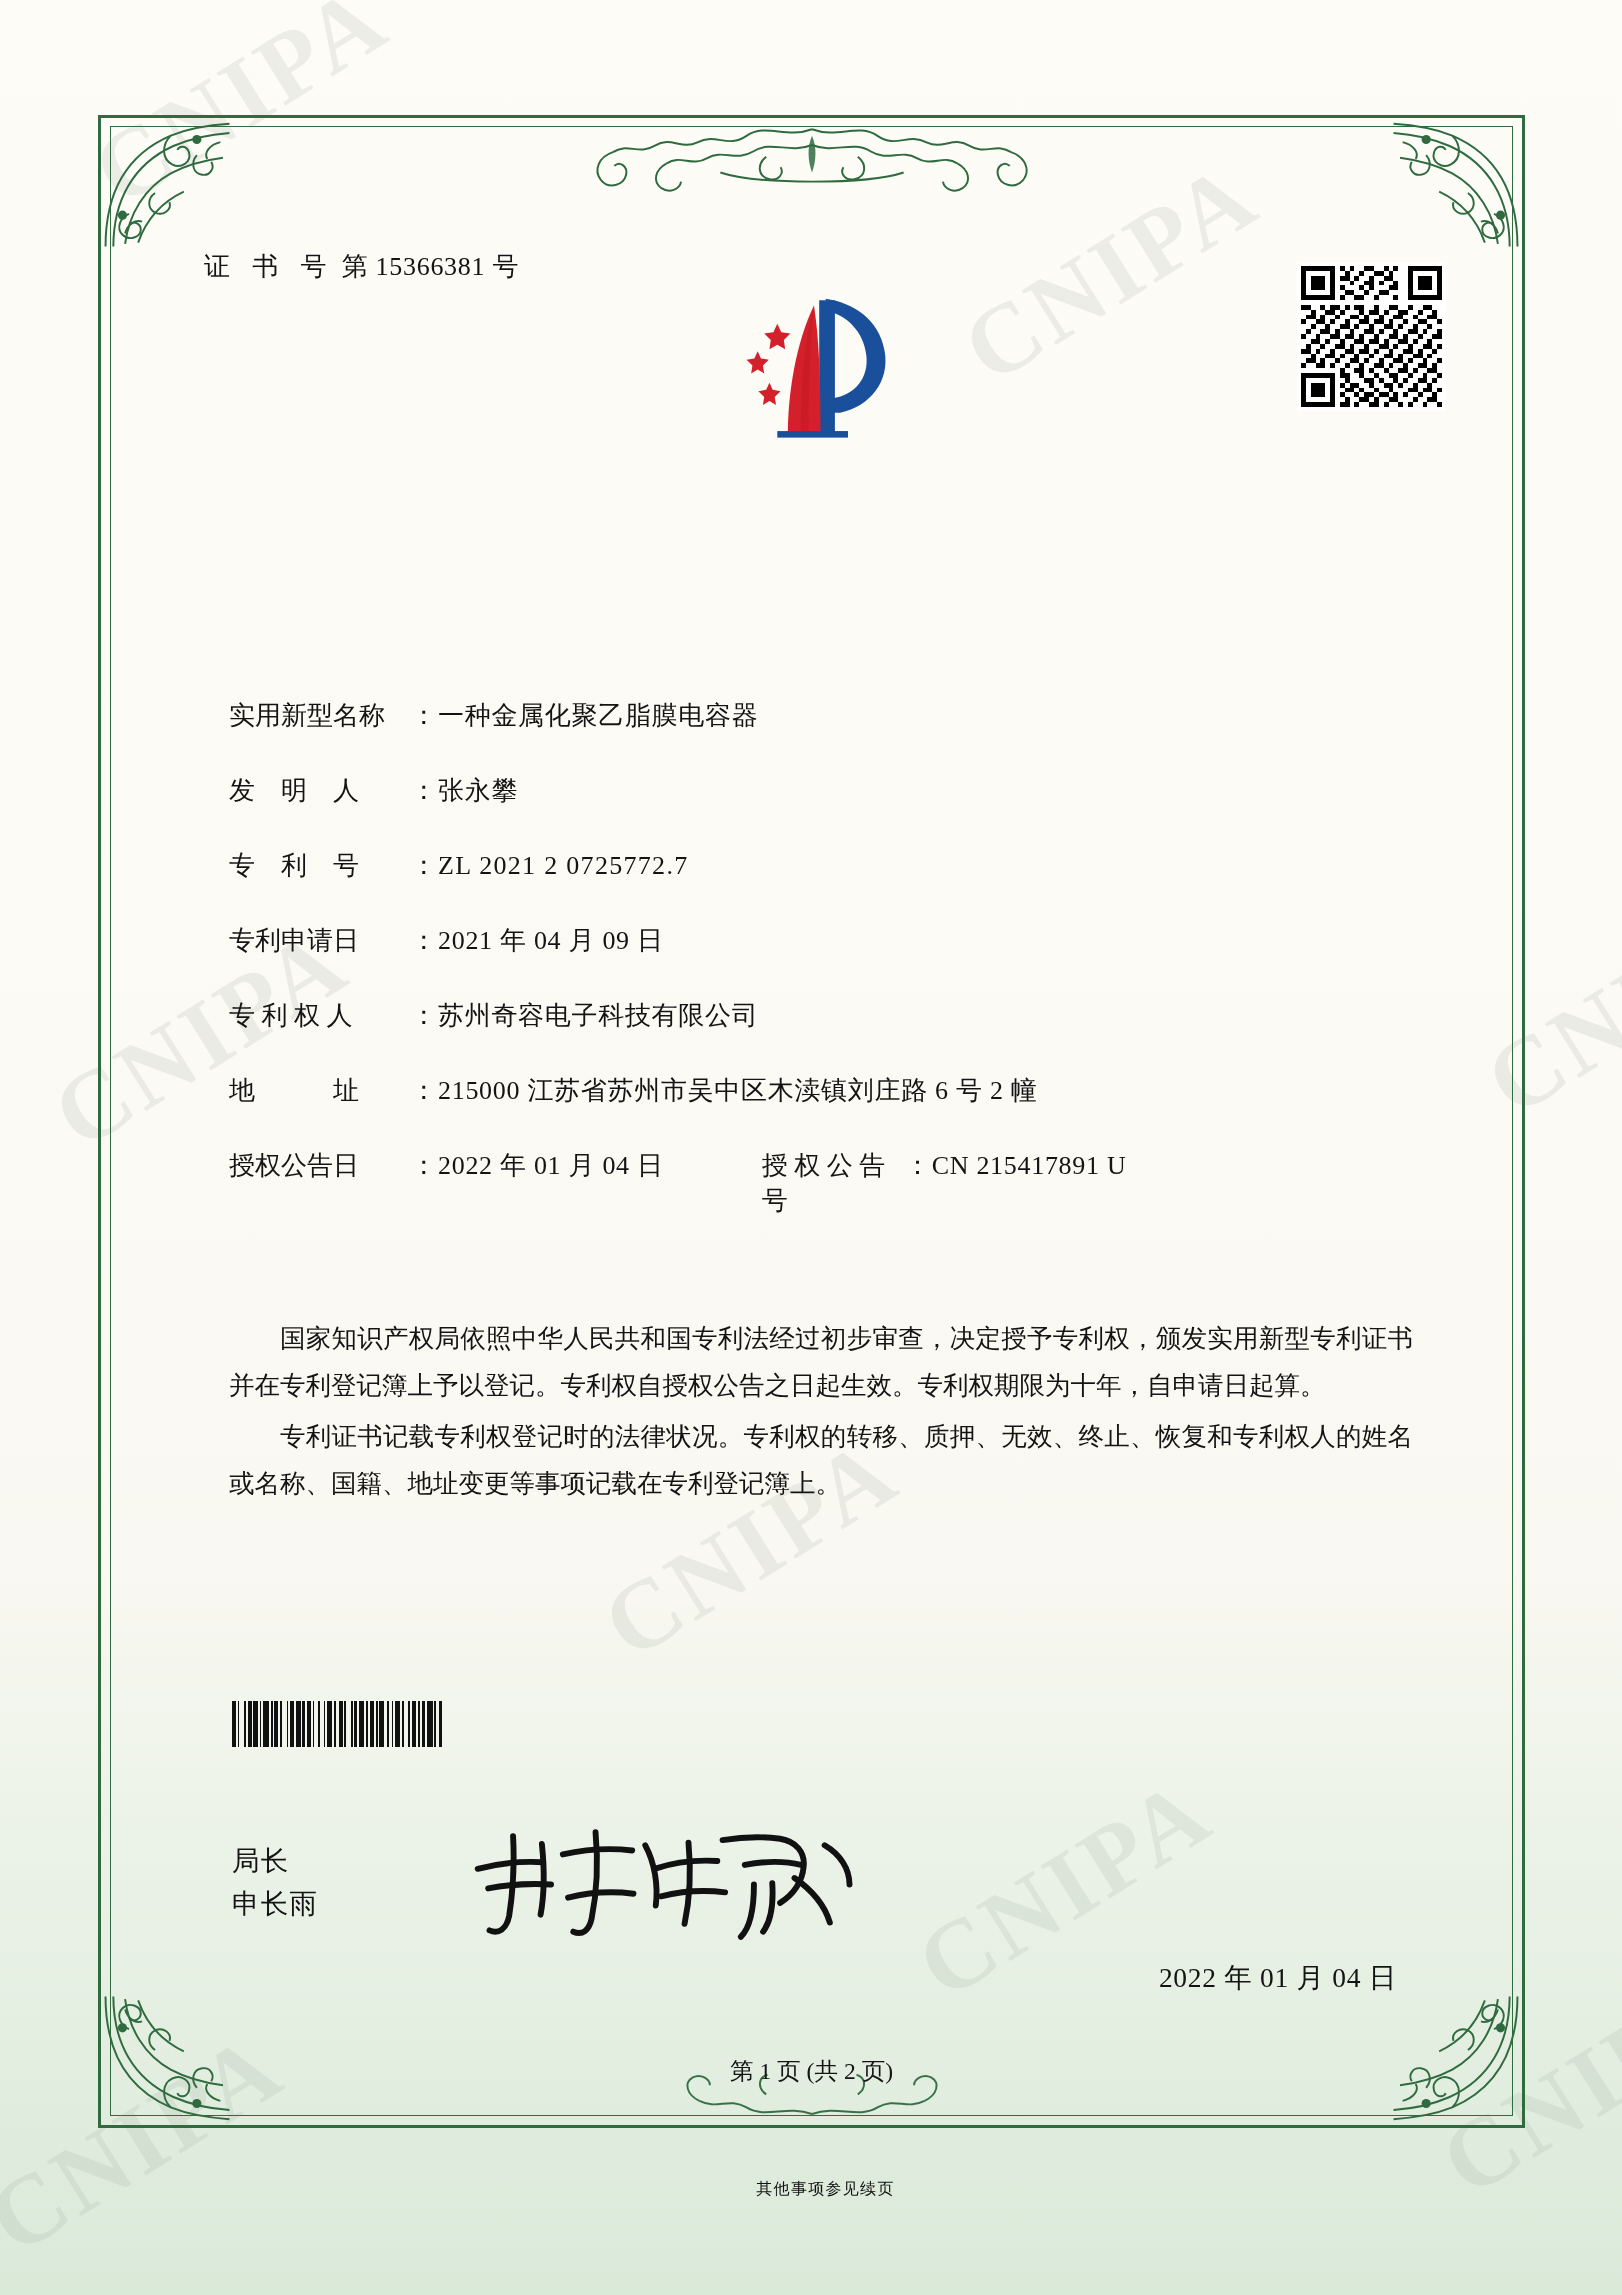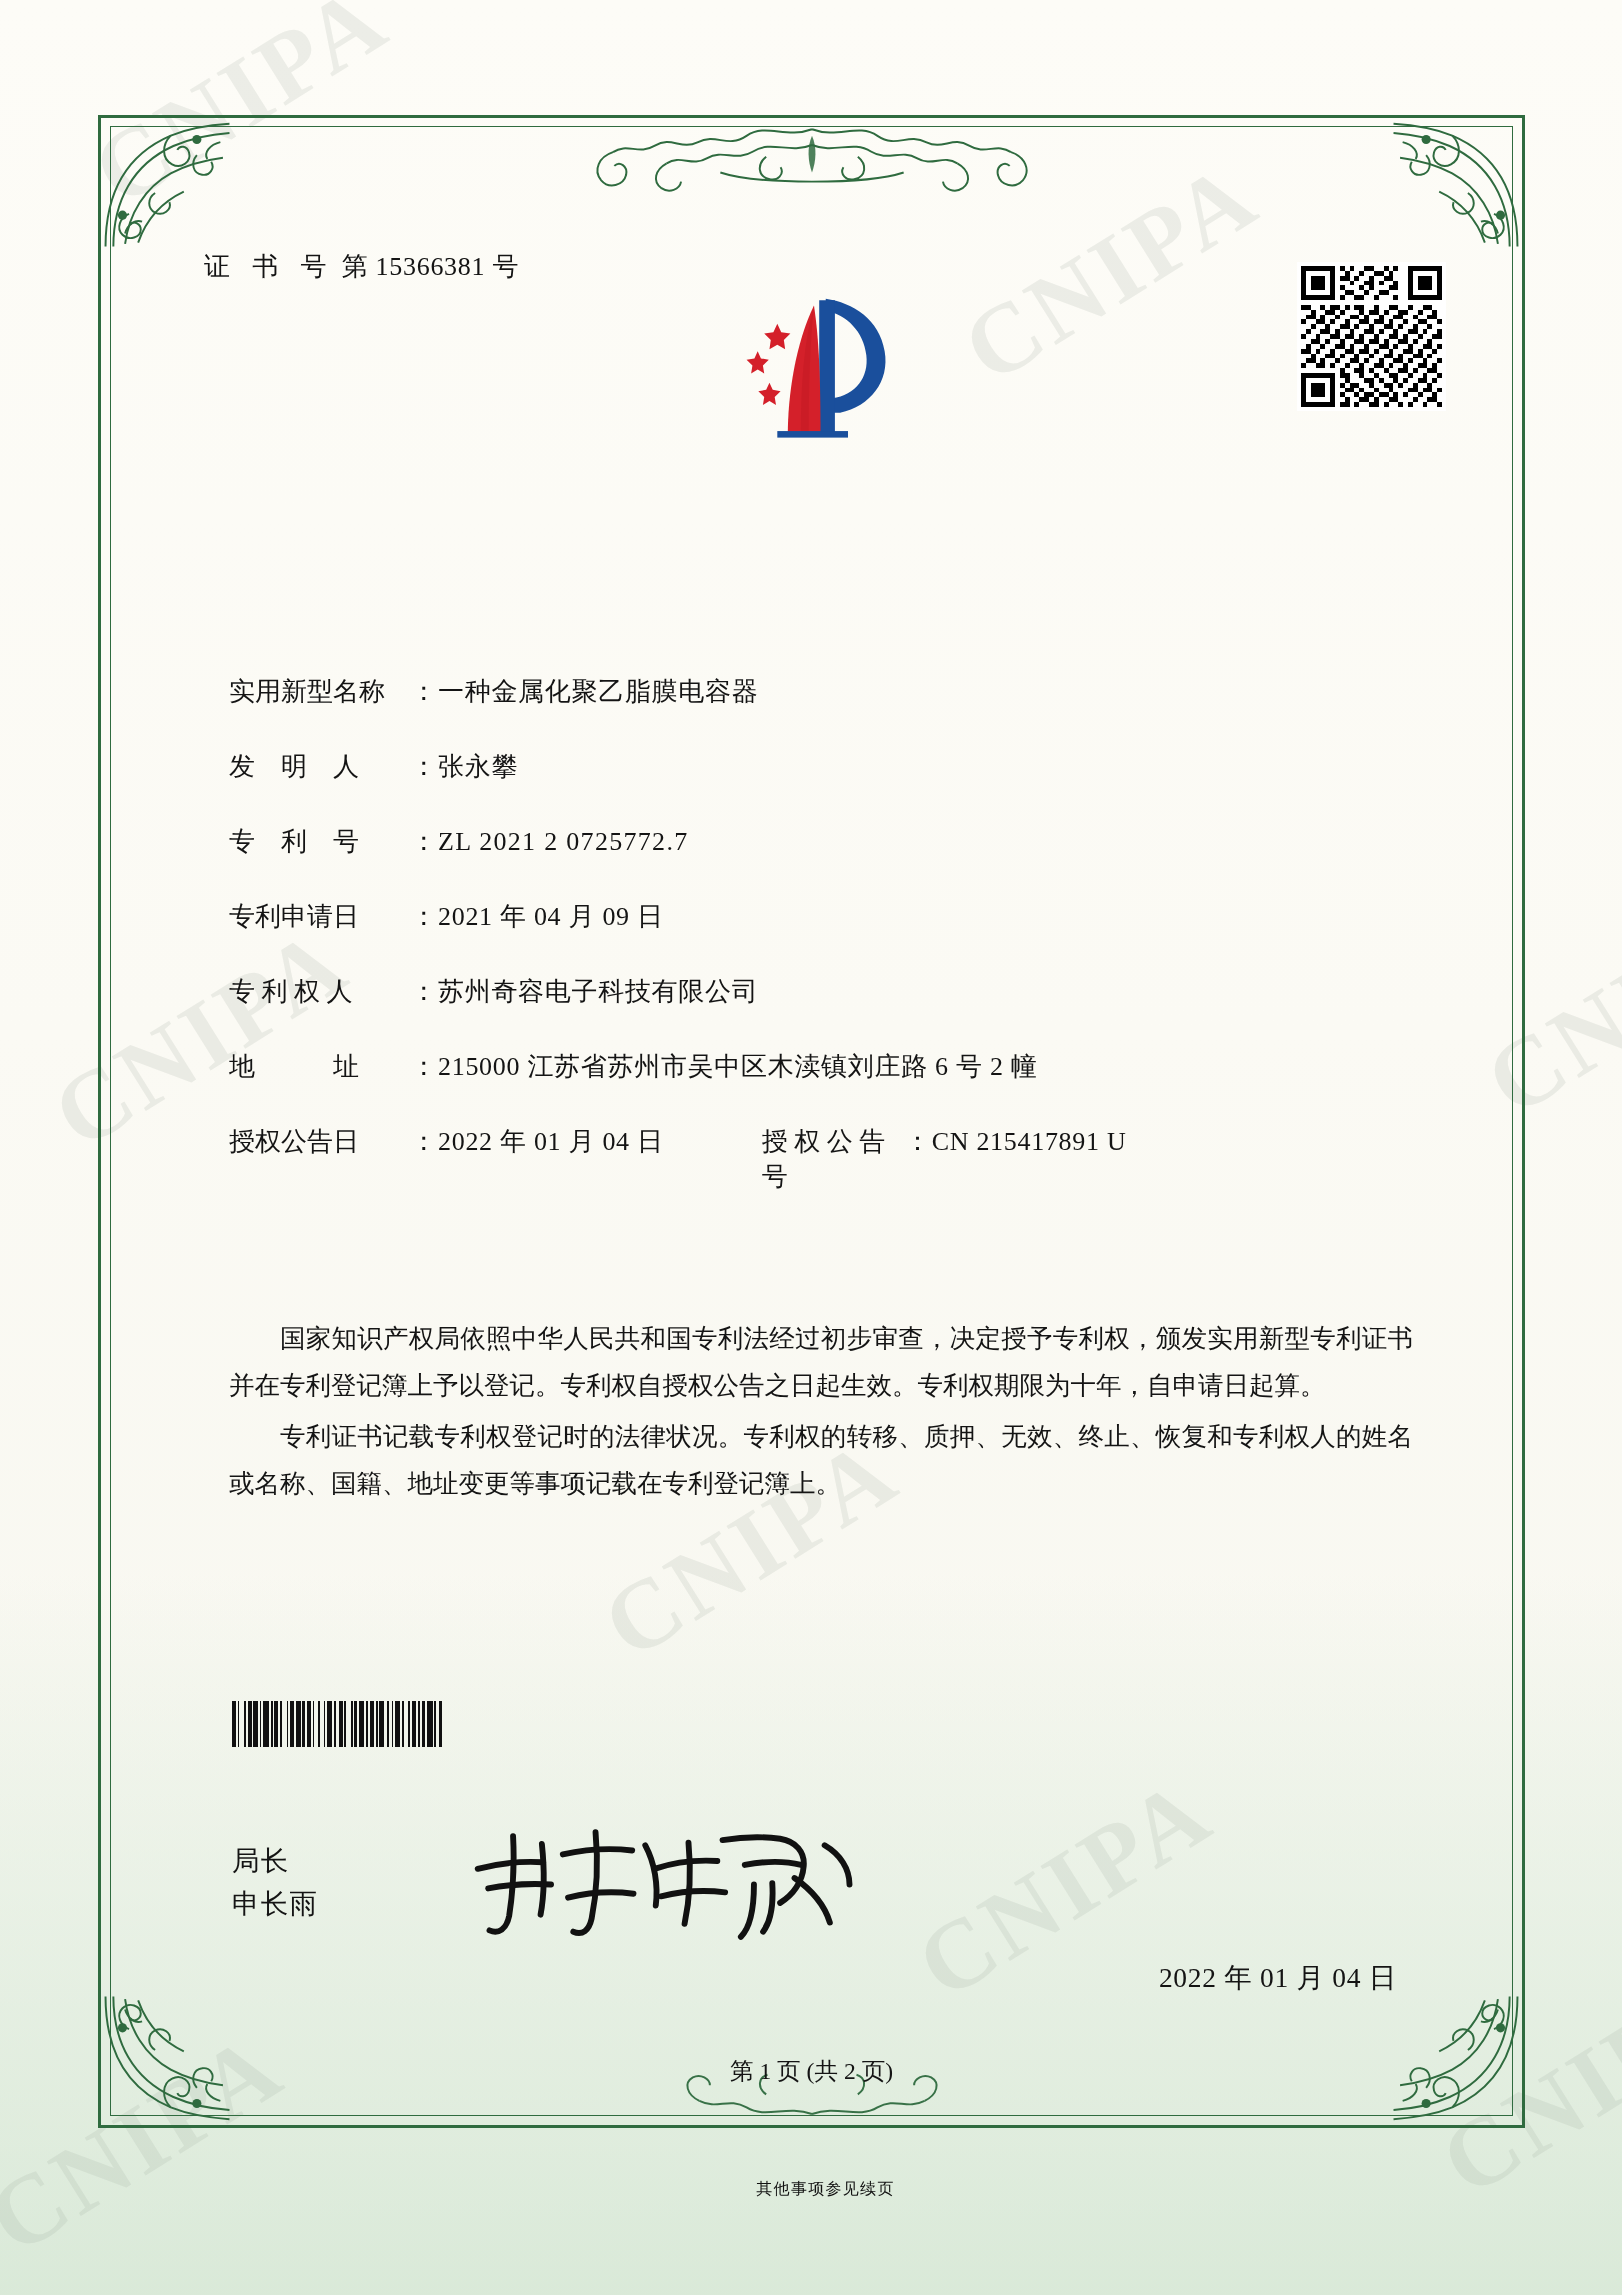--- a/index.html
+++ b/index.html
@@ -151,20 +151,21 @@
     left: 229px;
     top: 674px;
     width: 1178px;
     font-size: 26px;
     color: #141414;
   }
   .frow {
     display: flex;
     align-items: baseline;
     margin-bottom: 40px;
+    margin-top: 24px;
   }
   .flabel {
     width: 209px;
     flex: 0 0 209px;
     display: flex;
     justify-content: space-between;
     letter-spacing: 0;
   }
   .flabel > span { display: inline-block; }
   .fcolon { margin: 0 1.3px 0 0; }

